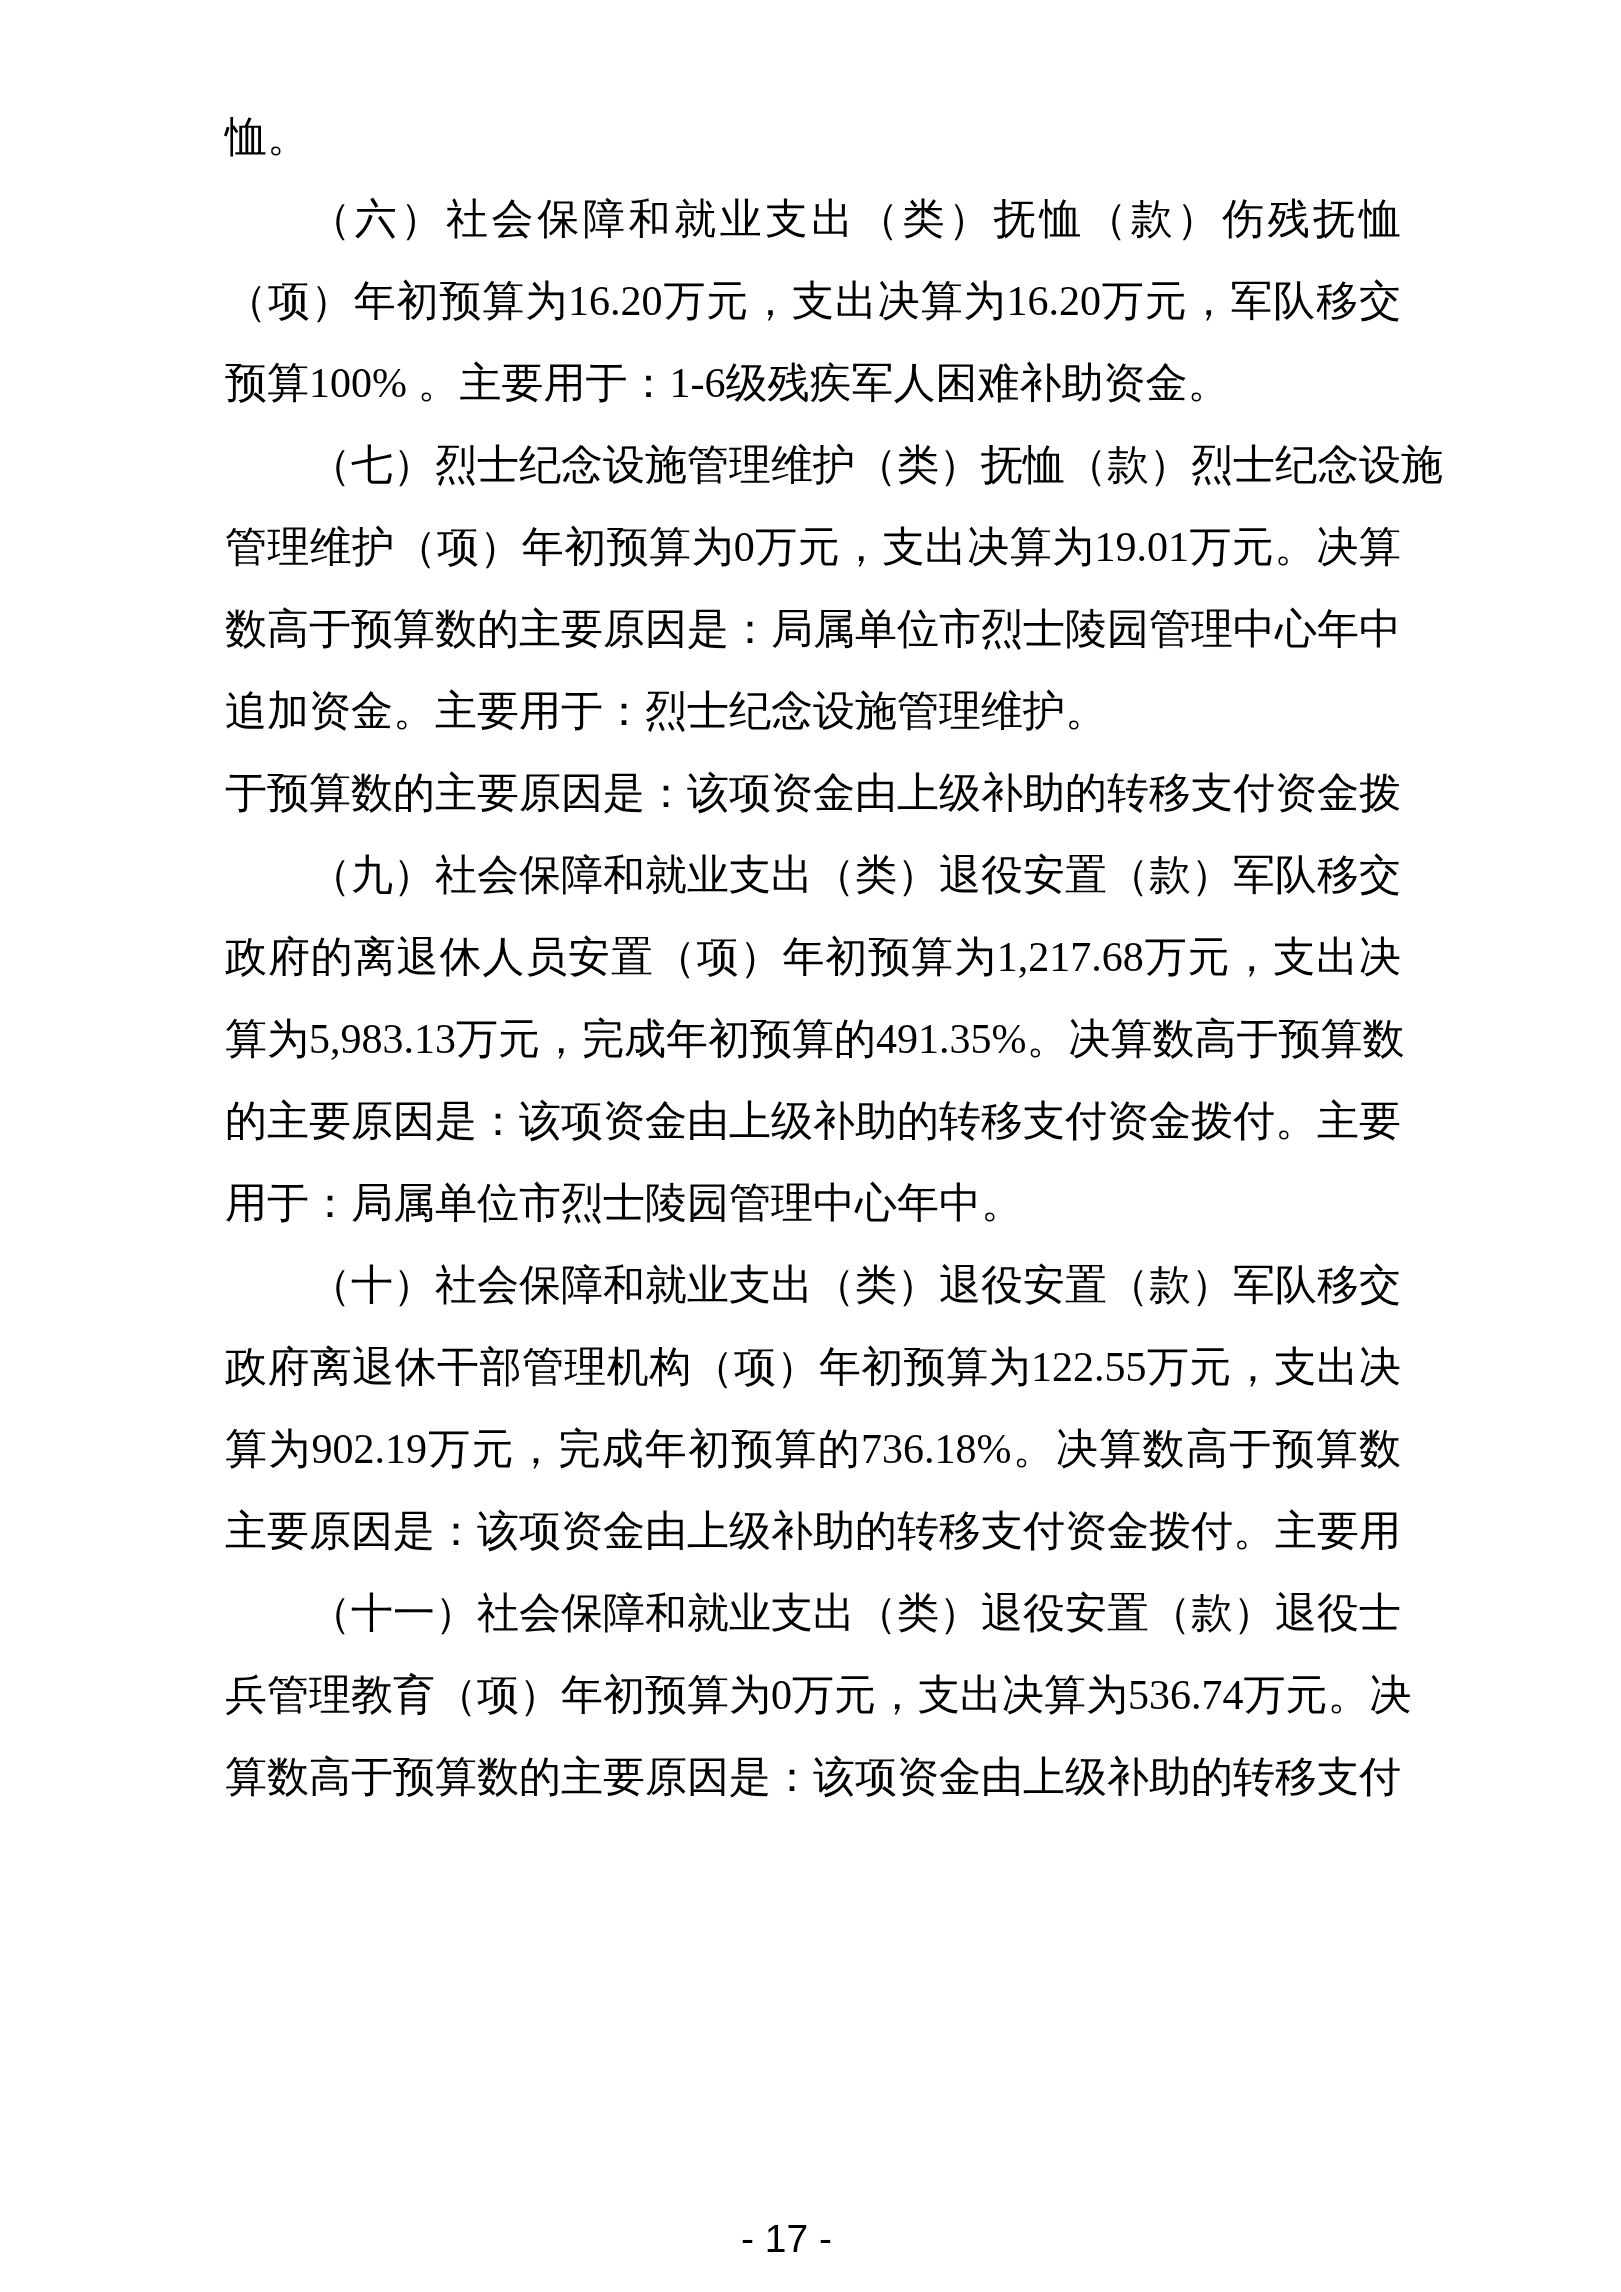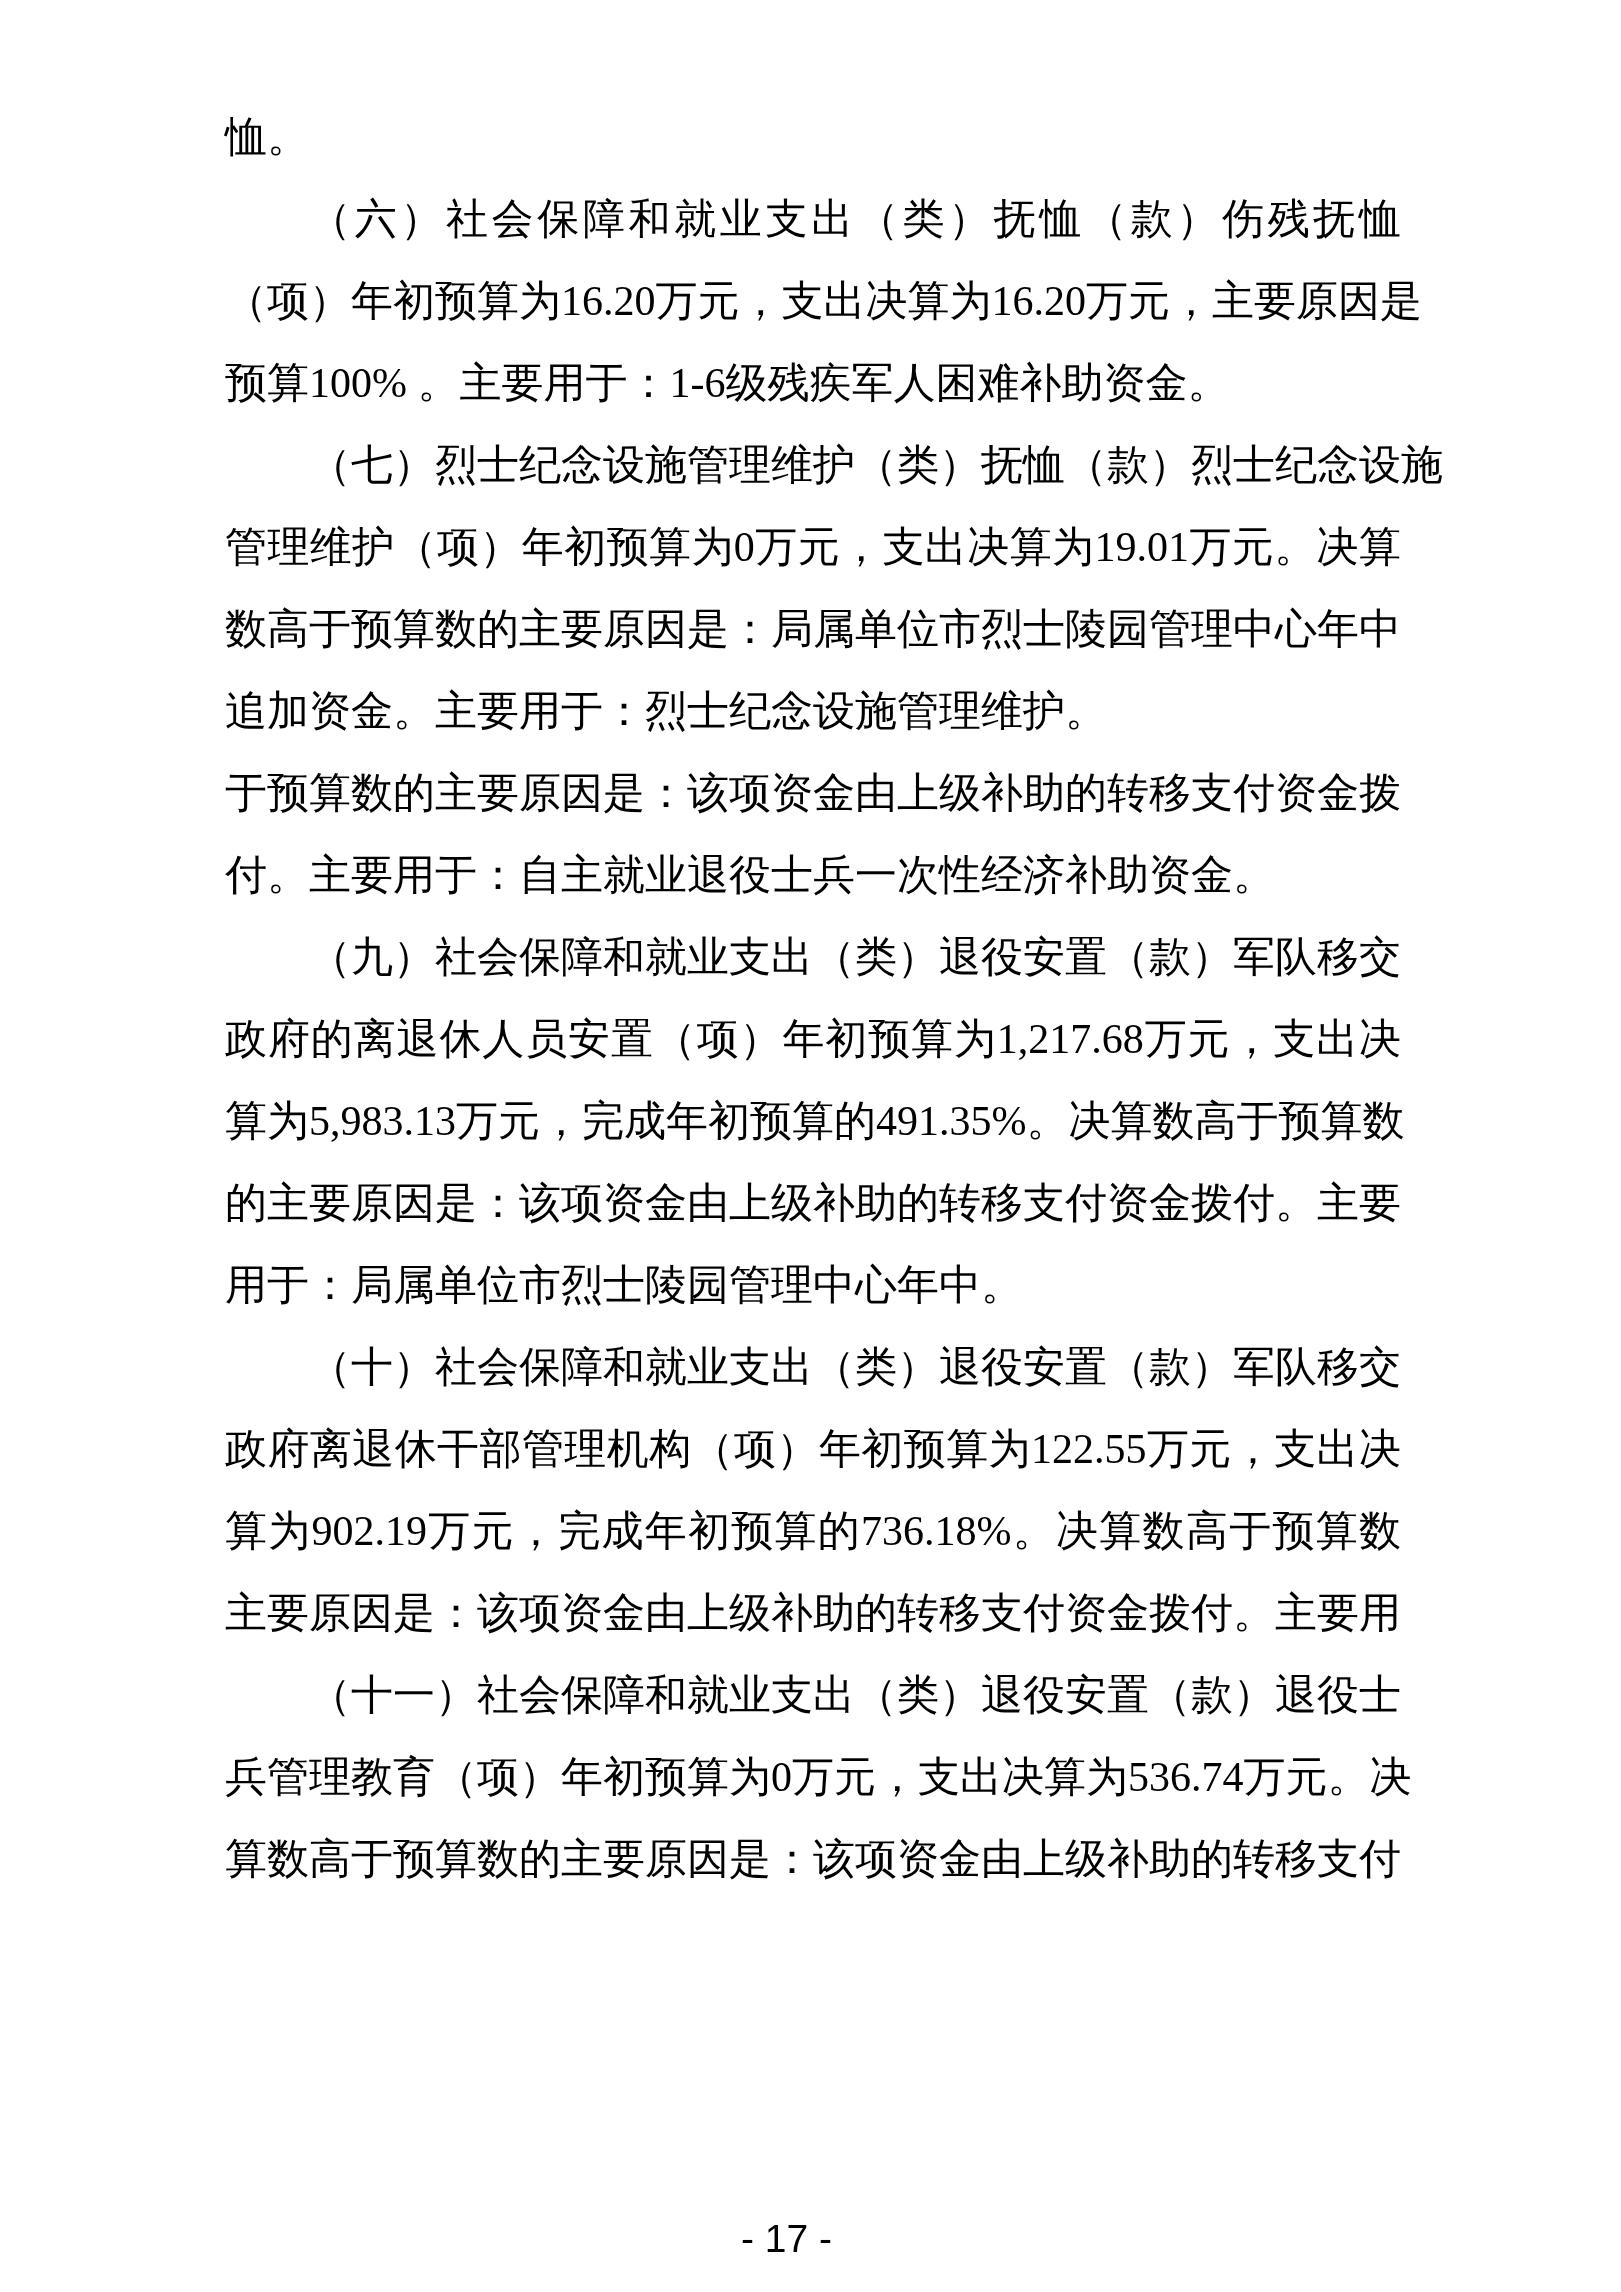--- a/index.html
+++ b/index.html
@@ -49,28 +49,27 @@
     color: #000000;
   }
 </style>
 </head>
 <body>
 
 <div class="page">
   <div class="text-block">
       <div class="line para-end">恤。</div>
       <div class="line indent">（六）社会保障和就业支出（类）抚恤（款）伤残抚恤</div>
-      <div class="line">（项）年初预算为16.20万元，支出决算为16.20万元，主要原因是</div>
+      <div class="line">（项）年初预算为16.20万元，支出决算为16.20万元，军队移交</div>
       <div class="line para-end">预算100% 。主要用于：1-6级残疾军人困难补助资金。</div>
       <div class="line indent">（七）烈士纪念设施管理维护（类）抚恤（款）烈士纪念设施</div>
       <div class="line">管理维护（项）年初预算为0万元，支出决算为19.01万元。决算</div>
       <div class="line">数高于预算数的主要原因是：局属单位市烈士陵园管理中心年中</div>
       <div class="line para-end">追加资金。主要用于：烈士纪念设施管理维护。</div>
       <div class="line">于预算数的主要原因是：该项资金由上级补助的转移支付资金拨</div>
-      <div class="line para-end">付。主要用于：自主就业退役士兵一次性经济补助资金。</div>
       <div class="line indent">（九）社会保障和就业支出（类）退役安置（款）军队移交</div>
       <div class="line">政府的离退休人员安置（项）年初预算为1,217.68万元，支出决</div>
       <div class="line">算为5,983.13万元，完成年初预算的491.35%。决算数高于预算数</div>
       <div class="line">的主要原因是：该项资金由上级补助的转移支付资金拨付。主要</div>
       <div class="line para-end">用于：局属单位市烈士陵园管理中心年中。</div>
       <div class="line indent">（十）社会保障和就业支出（类）退役安置（款）军队移交</div>
       <div class="line">政府离退休干部管理机构（项）年初预算为122.55万元，支出决</div>
       <div class="line">算为902.19万元，完成年初预算的736.18%。决算数高于预算数</div>
       <div class="line">主要原因是：该项资金由上级补助的转移支付资金拨付。主要用</div>
       <div class="line indent">（十一）社会保障和就业支出（类）退役安置（款）退役士</div>

